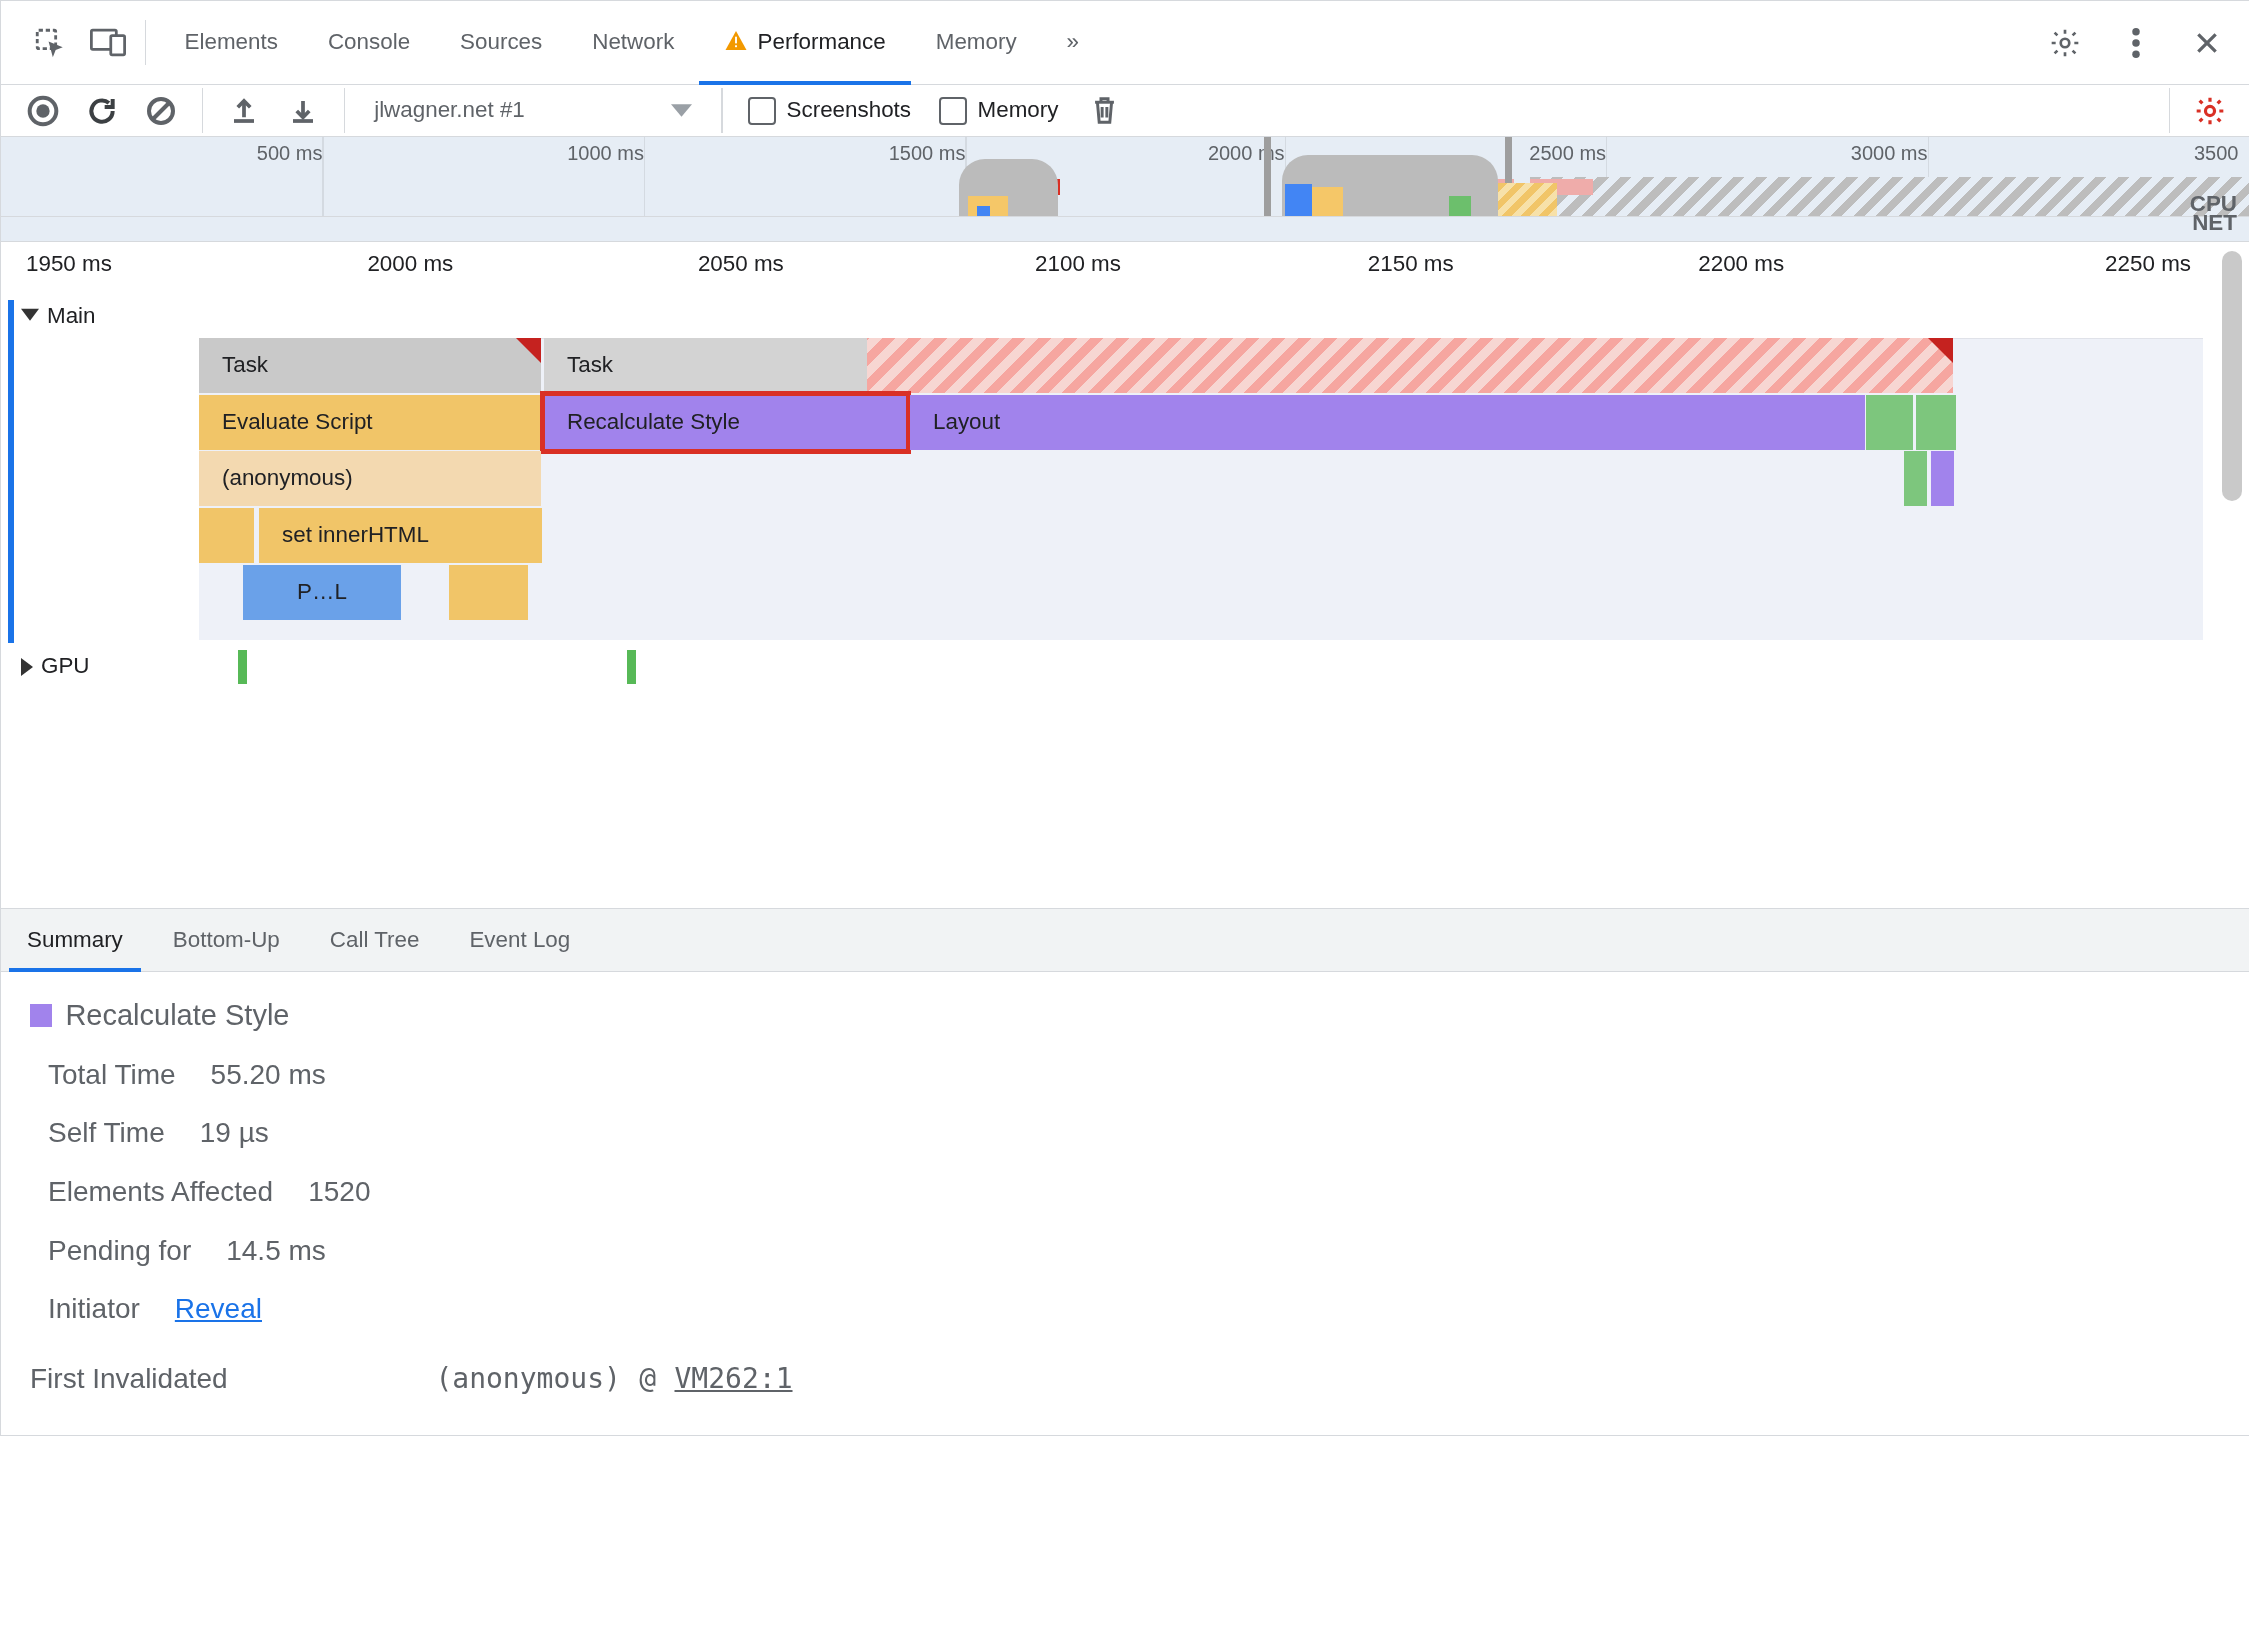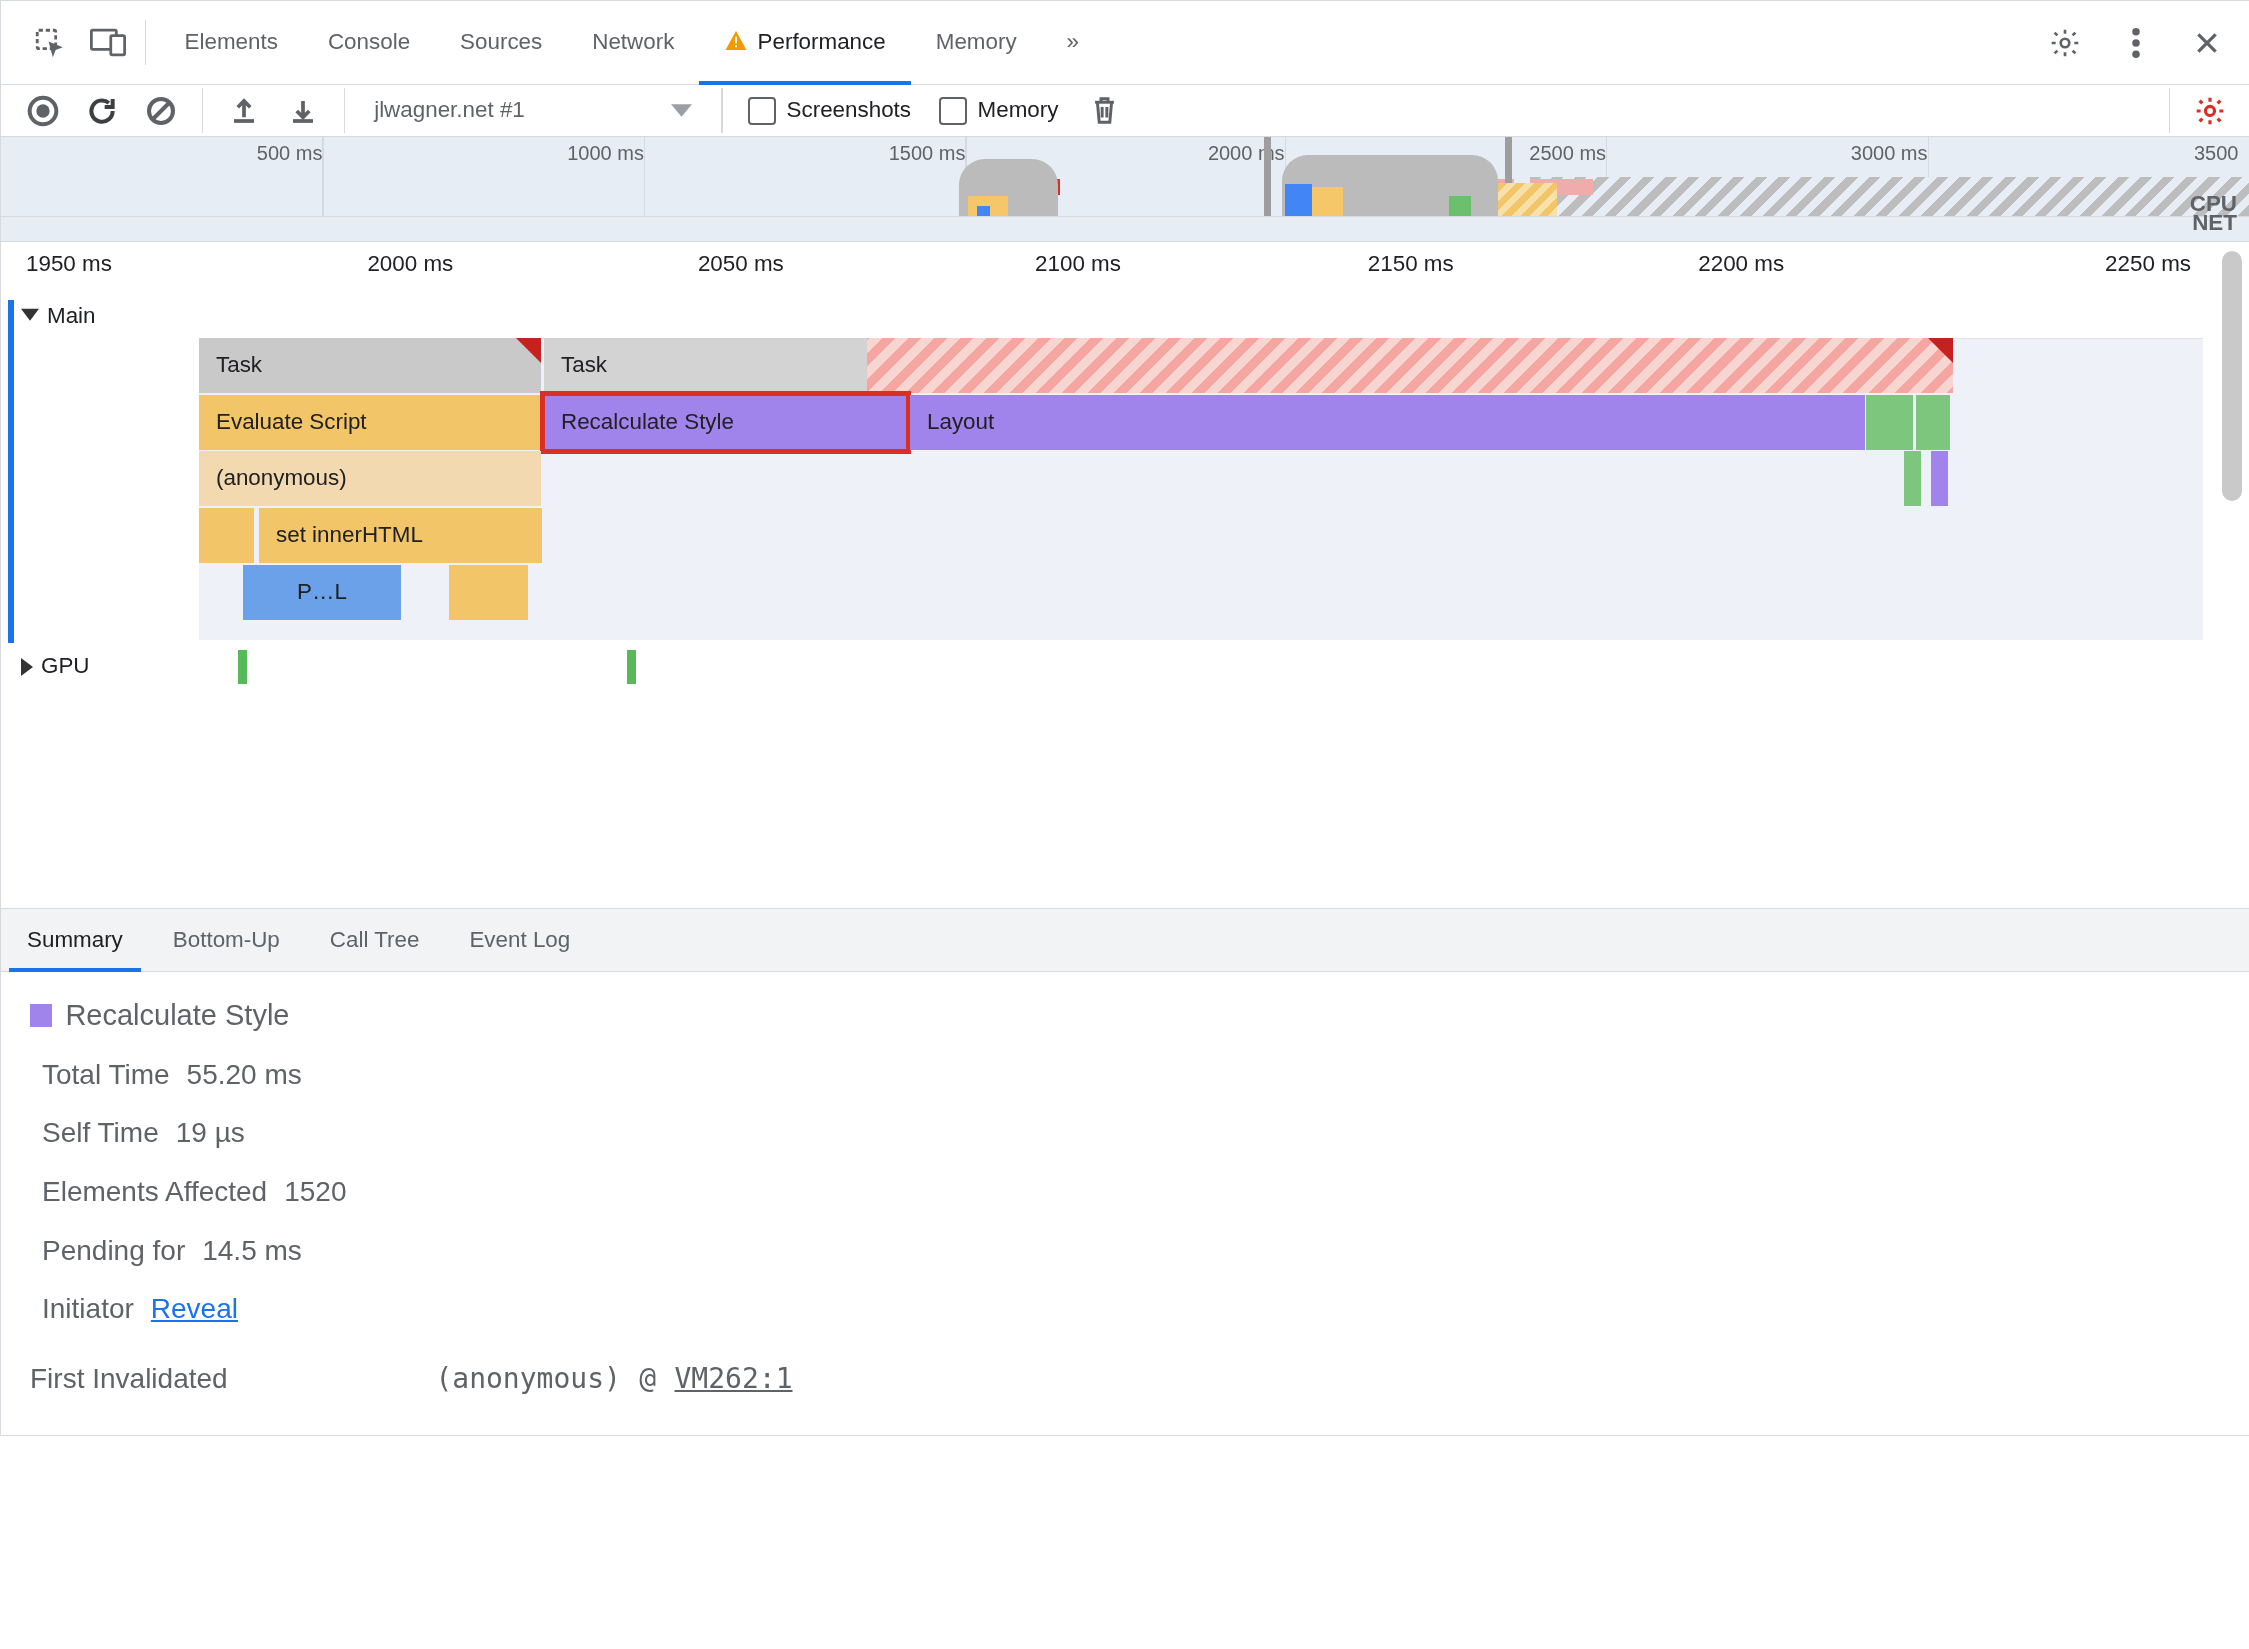--- a/index.html
+++ b/index.html
@@ -116,21 +116,21 @@
   .detail .ruler{height:53px;position:relative}
   .detail .ruler .tick{position:absolute;top:9.2px;font-size:22.4px;color:var(--text)}
   .detail .frames-row{position:relative;height:53px;display:flex;align-items:center}
   .detail .frames-row .lbl{position:absolute;left:34px;color:var(--text)}
   .detail .frame-pill{position:absolute;right:58px;top:5.3px;height:41px;width:237px;background:#c8ebcc;display:flex;align-items:center;justify-content:center;color:var(--text)}
   .detail .main-lbl{display:flex;align-items:center;gap:8px;padding-left:20px;color:var(--text);height:42px}
   .detail .mini-tri{display:inline-block;width:0;height:0;border-left:9.2px solid transparent;border-right:9.2px solid transparent;border-top:12px solid #333;transform:translateY(-1.3px)}
   .detail .track{position:relative;height:302px;margin-top:1.3px}
   .detail .track .bg{position:absolute;left:198px;right:46px;top:0;bottom:0;background:#eef1f8;border-top:0.7px solid rgba(0,0,0,0.06);z-index:0}
   .detail .blueline{position:absolute;left:6.6px;top:-38px;bottom:-2.6px;width:6.6px;background:#1a73e8}
-  .detail .block{position:absolute;height:55px;display:flex;align-items:center;padding-left:17px;color:#202124;font-size:22.4px;white-space:nowrap;overflow:hidden}
+  .detail .block{position:absolute;height:55px;display:flex;align-items:center;padding-left:23px;color:#202124;font-size:22.4px;white-space:nowrap;overflow:hidden}
   .detail .block .txt{overflow:hidden;text-overflow:ellipsis}
   .detail .stripes-red{background:repeating-linear-gradient(135deg,var(--stripe-red1) 0 9.2px,var(--stripe-red2) 9.2px 18.4px)}
   .detail .tiny-red-tri{position:absolute;top:0;width:0;height:0;border-top:25px solid #c5221f;border-left:25px solid transparent}
   .detail .focus-ring{position:absolute;border:5.3px solid #d93025;pointer-events:none}
   .detail .gpu-row{position:relative;height:53px;display:flex;align-items:center;gap:8px;padding-left:20px}
   .detail .gpu-row .mini-tri2{display:inline-block;width:0;height:0;border-top:9.2px solid transparent;border-bottom:9.2px solid transparent;border-left:12px solid #333}
   .detail .gpu-bar{position:absolute;width:9.2px;height:34px;background:#57b957}
   .detail .scrollbar{position:absolute;right:6.6px;top:9.2px;width:20px;height:250px;background:#c9c9c9;border-radius:10px}
 
   
@@ -138,21 +138,21 @@
     border-bottom:1.3px solid var(--panel-border);background:#f1f3f4;display:flex;align-items:stretch;padding-left:1px}
   .subtabs .tab{padding:0 25px;display:flex;align-items:center;color:var(--muted);cursor:pointer;position:relative}
   .subtabs .tab.active{color:var(--text)}
   .subtabs .tab.active::after{content:"";position:absolute;left:6.6px;right:6.6px;bottom:-1.3px;height:4.6px;background:var(--tab-active-border)}
 
   
   .summary{border-left:1.3px solid var(--panel-border);border-right:1.3px solid var(--panel-border);
     border-bottom:1.3px solid var(--panel-border);padding:26px 29px 40px}
   .summary h3{display:flex;align-items:center;gap:13px;margin:0 0 25px 0;font-weight:400;font-size:29px;color:var(--muted)}
   .summary .swatch{width:22.4px;height:22.4px;background:var(--purple-fill)}
-  .summary .kv{display:flex;gap:17px;margin:25px 12px;color:var(--muted);font-size:28px}
+  .summary .kv{display:flex;gap:35px;margin:25px 18px;color:var(--muted);font-size:28px}
   .summary .kv .k{}
   .summary .kv .v{}
   .summary .stack{margin-top:36px;display:flex;align-items:baseline;gap:18.4px;color:var(--muted);font-size:28px;font-family:inherit}
   .summary .mono{font-family:var(--mono);color:var(--muted)}
   .summary a{color:var(--link);text-decoration:underline;cursor:pointer}
 
 </style>
 </head>
 <body>
 

